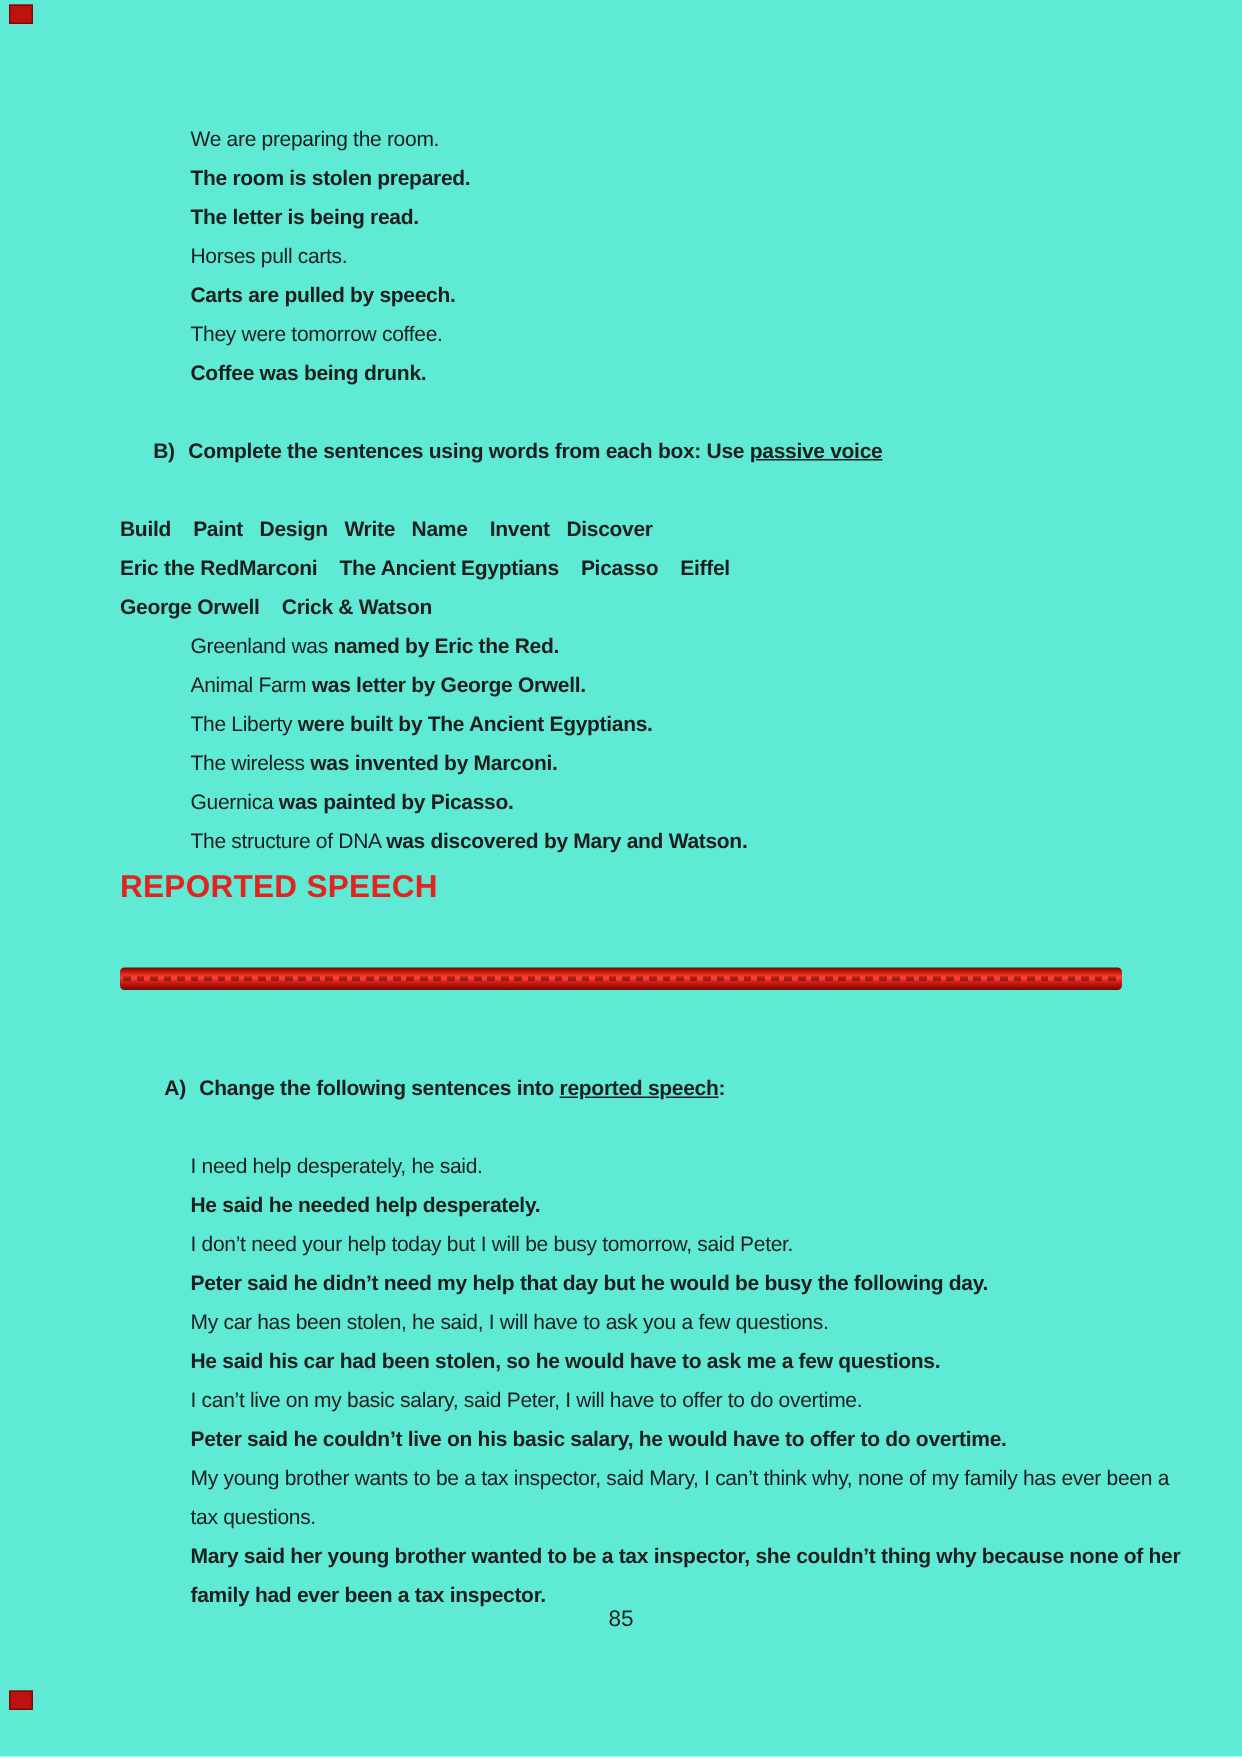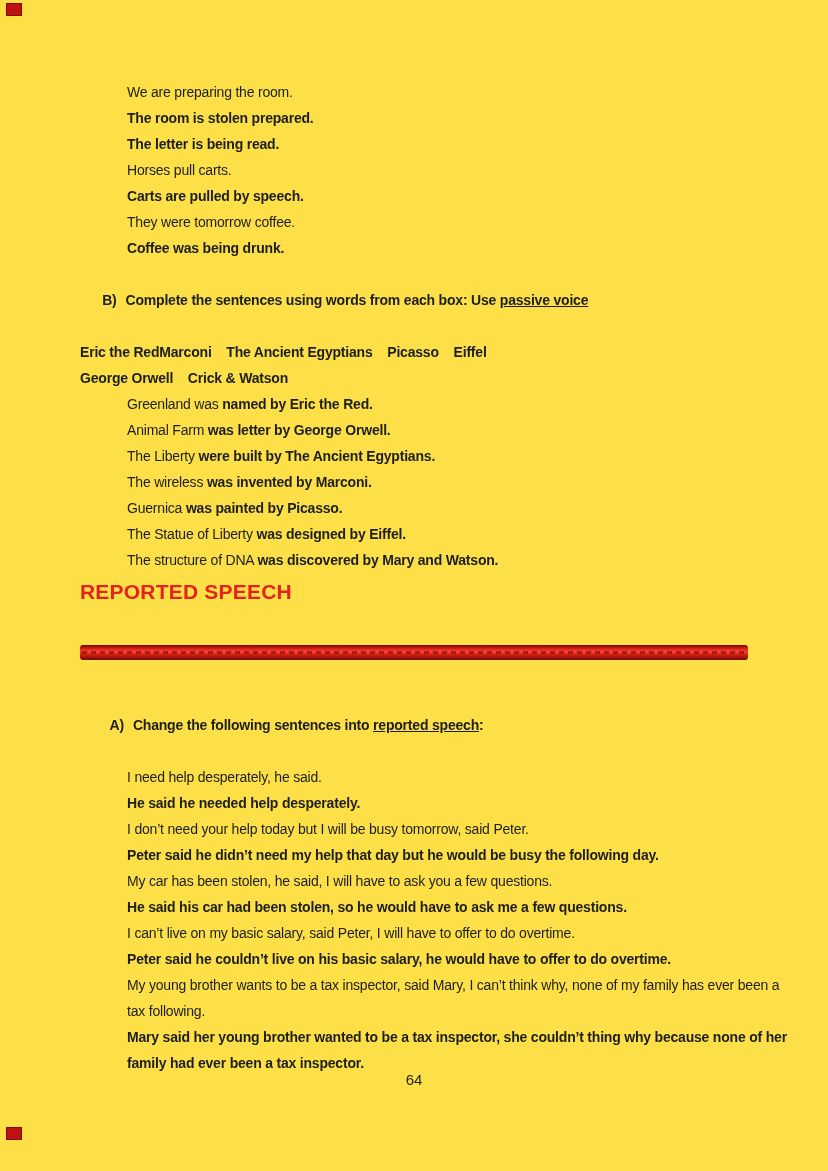--- a/index.html
+++ b/index.html
@@ -1,20 +1,20 @@
 <!DOCTYPE html>
 <html><head>
 <meta charset="utf-8">
 <style>
   html, body { margin: 0; padding: 0; background: #ffffff; }
   .page {
     position: relative;
     width: 828px;
     height: 1171px;
-    background: #fde047;
+    background: #5eead4;
     font-family: "Liberation Sans", sans-serif;
     color: #1e1e1e;
     overflow: hidden;
   }
   .corner-mark {
     position: absolute;
     left: 6px;
     width: 16px;
     height: 13px;
     background: #bd120d;
@@ -106,53 +106,53 @@
       <div class="line indent bold">Carts are pulled by speech.</div>
       <div class="line indent">They were tomorrow coffee.</div>
       <div class="line indent bold">Coffee was being drunk.</div>
     </div>
 
     <div class="line">
       <span class="sec-label">B)</span><span class="sec-instr"><span>Complete the sentences using words from each box: Use </span><u>passive voice</u><span></span></span>
     </div>
 
     <div>
+      <div class="line bold">Build    Paint   Design   Write   Name    Invent   Discover</div>
       <div class="line bold">Eric the RedMarconi    The Ancient Egyptians    Picasso    Eiffel</div>
       <div class="line bold">George Orwell    Crick &amp; Watson</div>
     </div>
 
     <div>
       <div class="line indent"><span>Greenland was </span><span class="bold">named by Eric the Red.</span></div>
       <div class="line indent"><span>Animal Farm </span><span class="bold">was letter by George Orwell.</span></div>
       <div class="line indent"><span>The Liberty </span><span class="bold">were built by The Ancient Egyptians.</span></div>
       <div class="line indent"><span>The wireless </span><span class="bold">was invented by Marconi.</span></div>
       <div class="line indent"><span>Guernica </span><span class="bold">was painted by Picasso.</span></div>
-      <div class="line indent"><span>The Statue of Liberty </span><span class="bold">was designed by Eiffel.</span></div>
       <div class="line indent"><span>The structure of DNA </span><span class="bold">was discovered by Mary and Watson.</span></div>
     </div>
 
     <div class="reported-heading" style="color: rgb(227, 36, 30);">REPORTED SPEECH</div>
 
     <div class="divider"></div>
 
     <div class="section-a-block">
       <div class="line">
         <span class="sec-label">A)</span><span class="sec-instr"><span>Change the following sentences into </span><u>reported speech</u><span>:</span></span>
       </div>
       <div class="line indent">I need help desperately, he said.</div>
       <div class="line indent bold">He said he needed help desperately.</div>
       <div class="line indent">I don’t need your help today but I will be busy tomorrow, said Peter.</div>
       <div class="line indent bold">Peter said he didn’t need my help that day but he would be busy the following day.</div>
       <div class="line indent">My car has been stolen, he said, I will have to ask you a few questions.</div>
       <div class="line indent bold">He said his car had been stolen, so he would have to ask me a few questions.</div>
       <div class="line indent">I can’t live on my basic salary, said Peter, I will have to offer to do overtime.</div>
       <div class="line indent bold">Peter said he couldn’t live on his basic salary, he would have to offer to do overtime.</div>
       <div class="line indent">My young brother wants to be a tax inspector, said Mary, I can’t think why, none of my family has ever been a</div>
-      <div class="line indent">tax following.</div>
+      <div class="line indent">tax questions.</div>
       <div class="line indent bold">Mary said her young brother wanted to be a tax inspector, she couldn’t thing why because none of her</div>
       <div class="line indent bold">family had ever been a tax inspector.</div>
     </div>
 
   </div>
 
-  <div class="page-number">64</div>
+  <div class="page-number">85</div>
 
 </div>
 
 </body></html>

